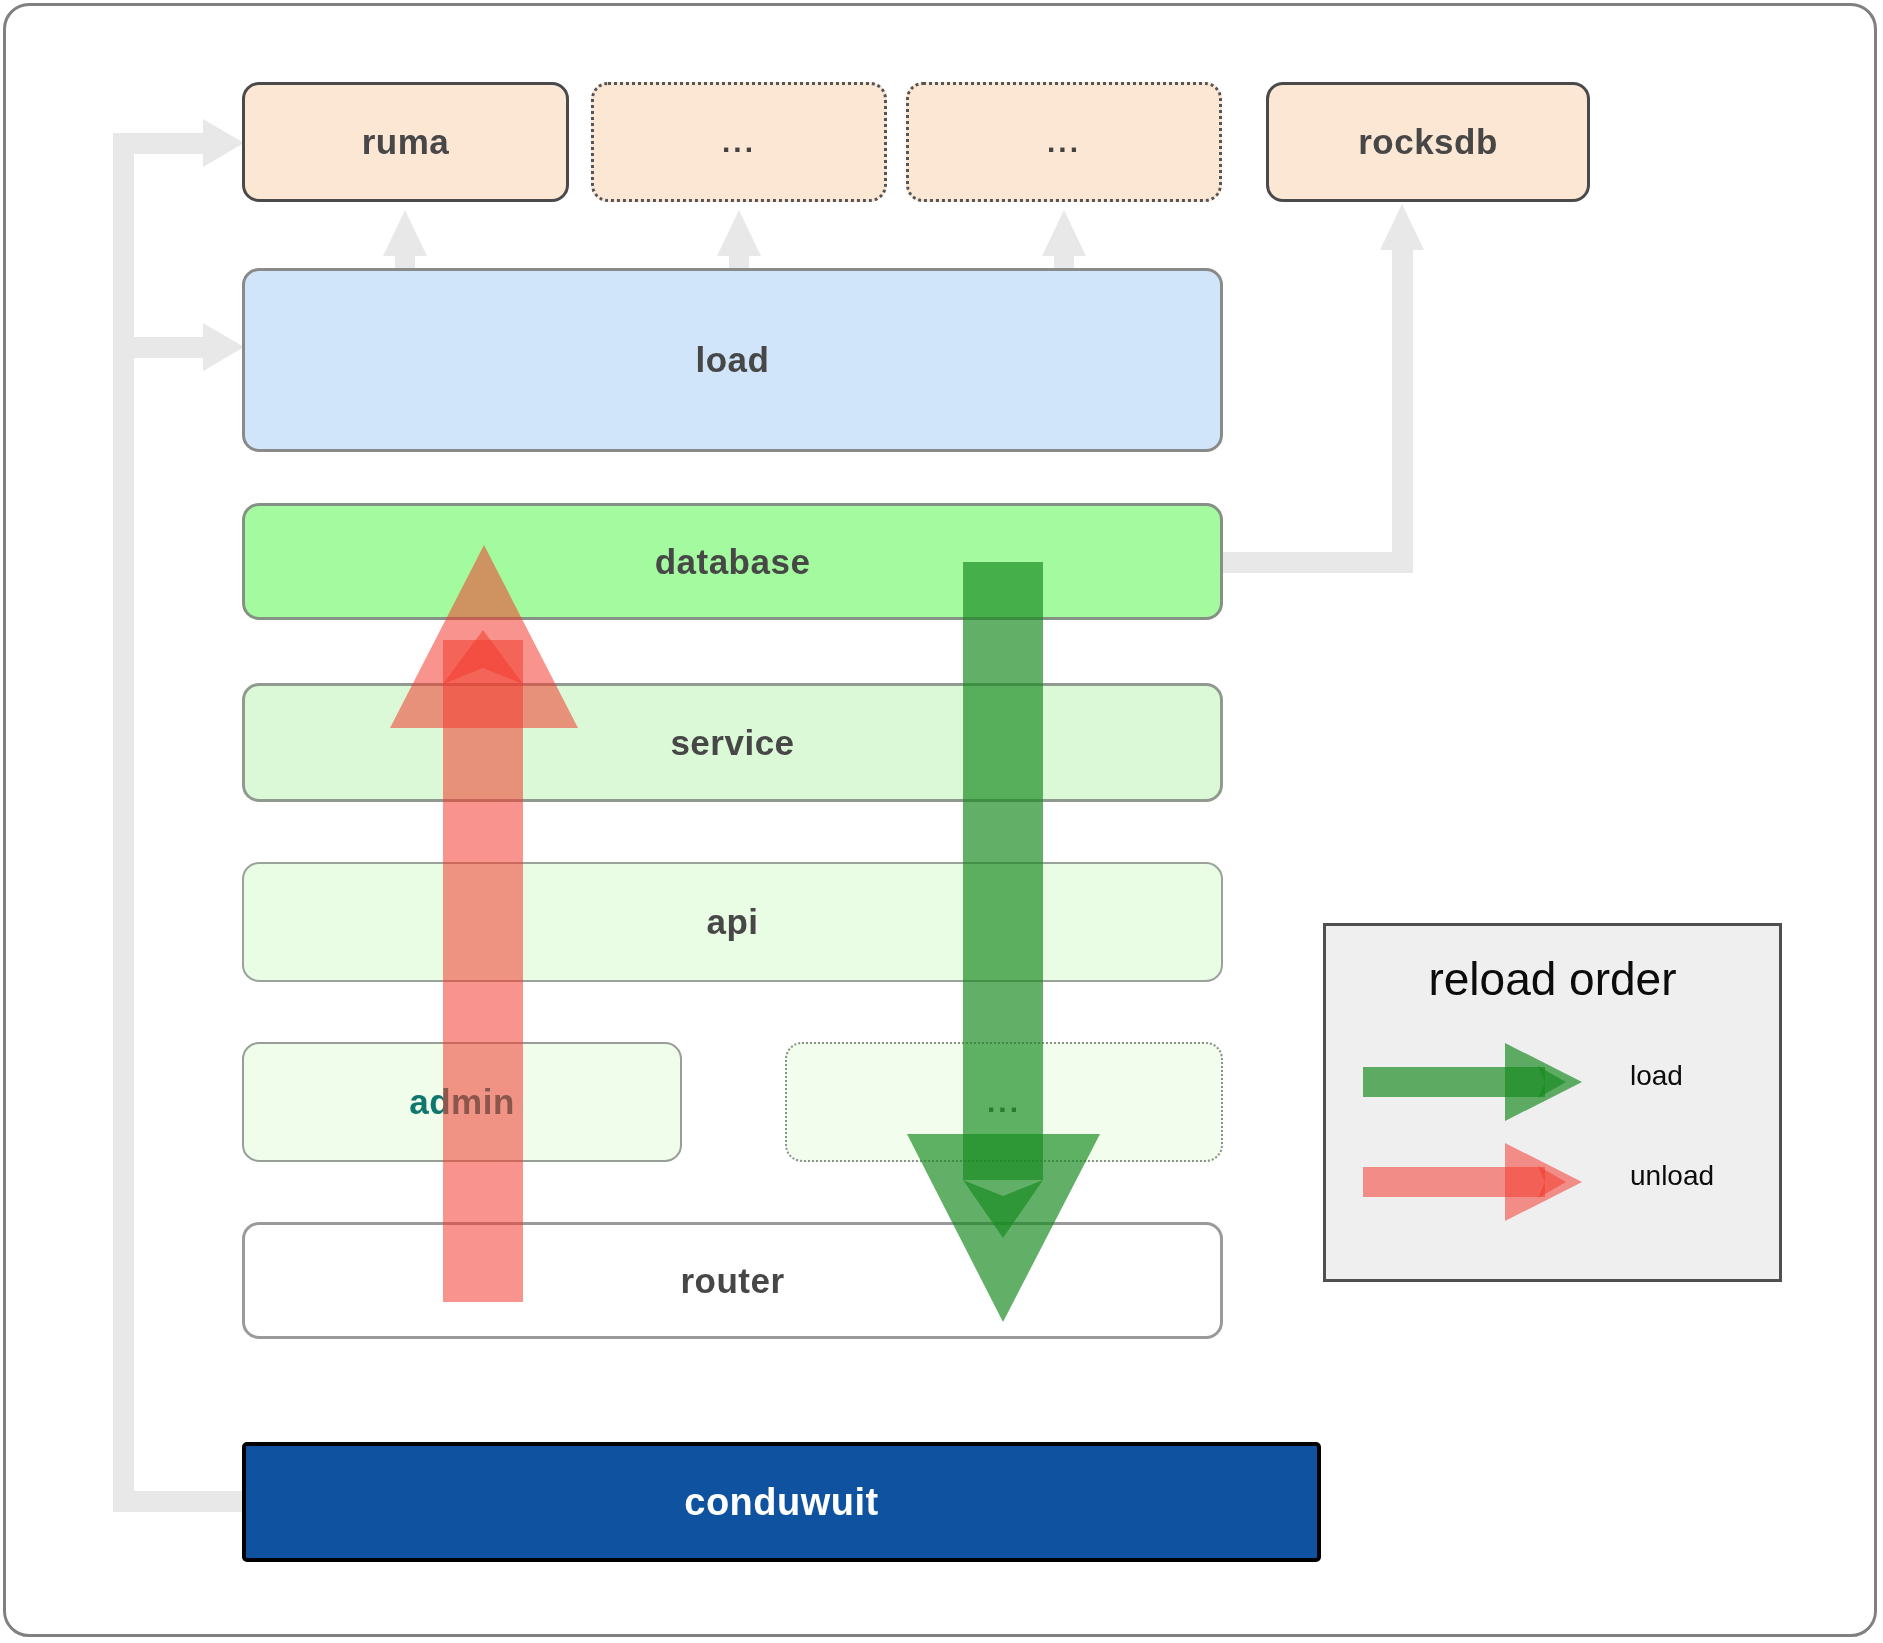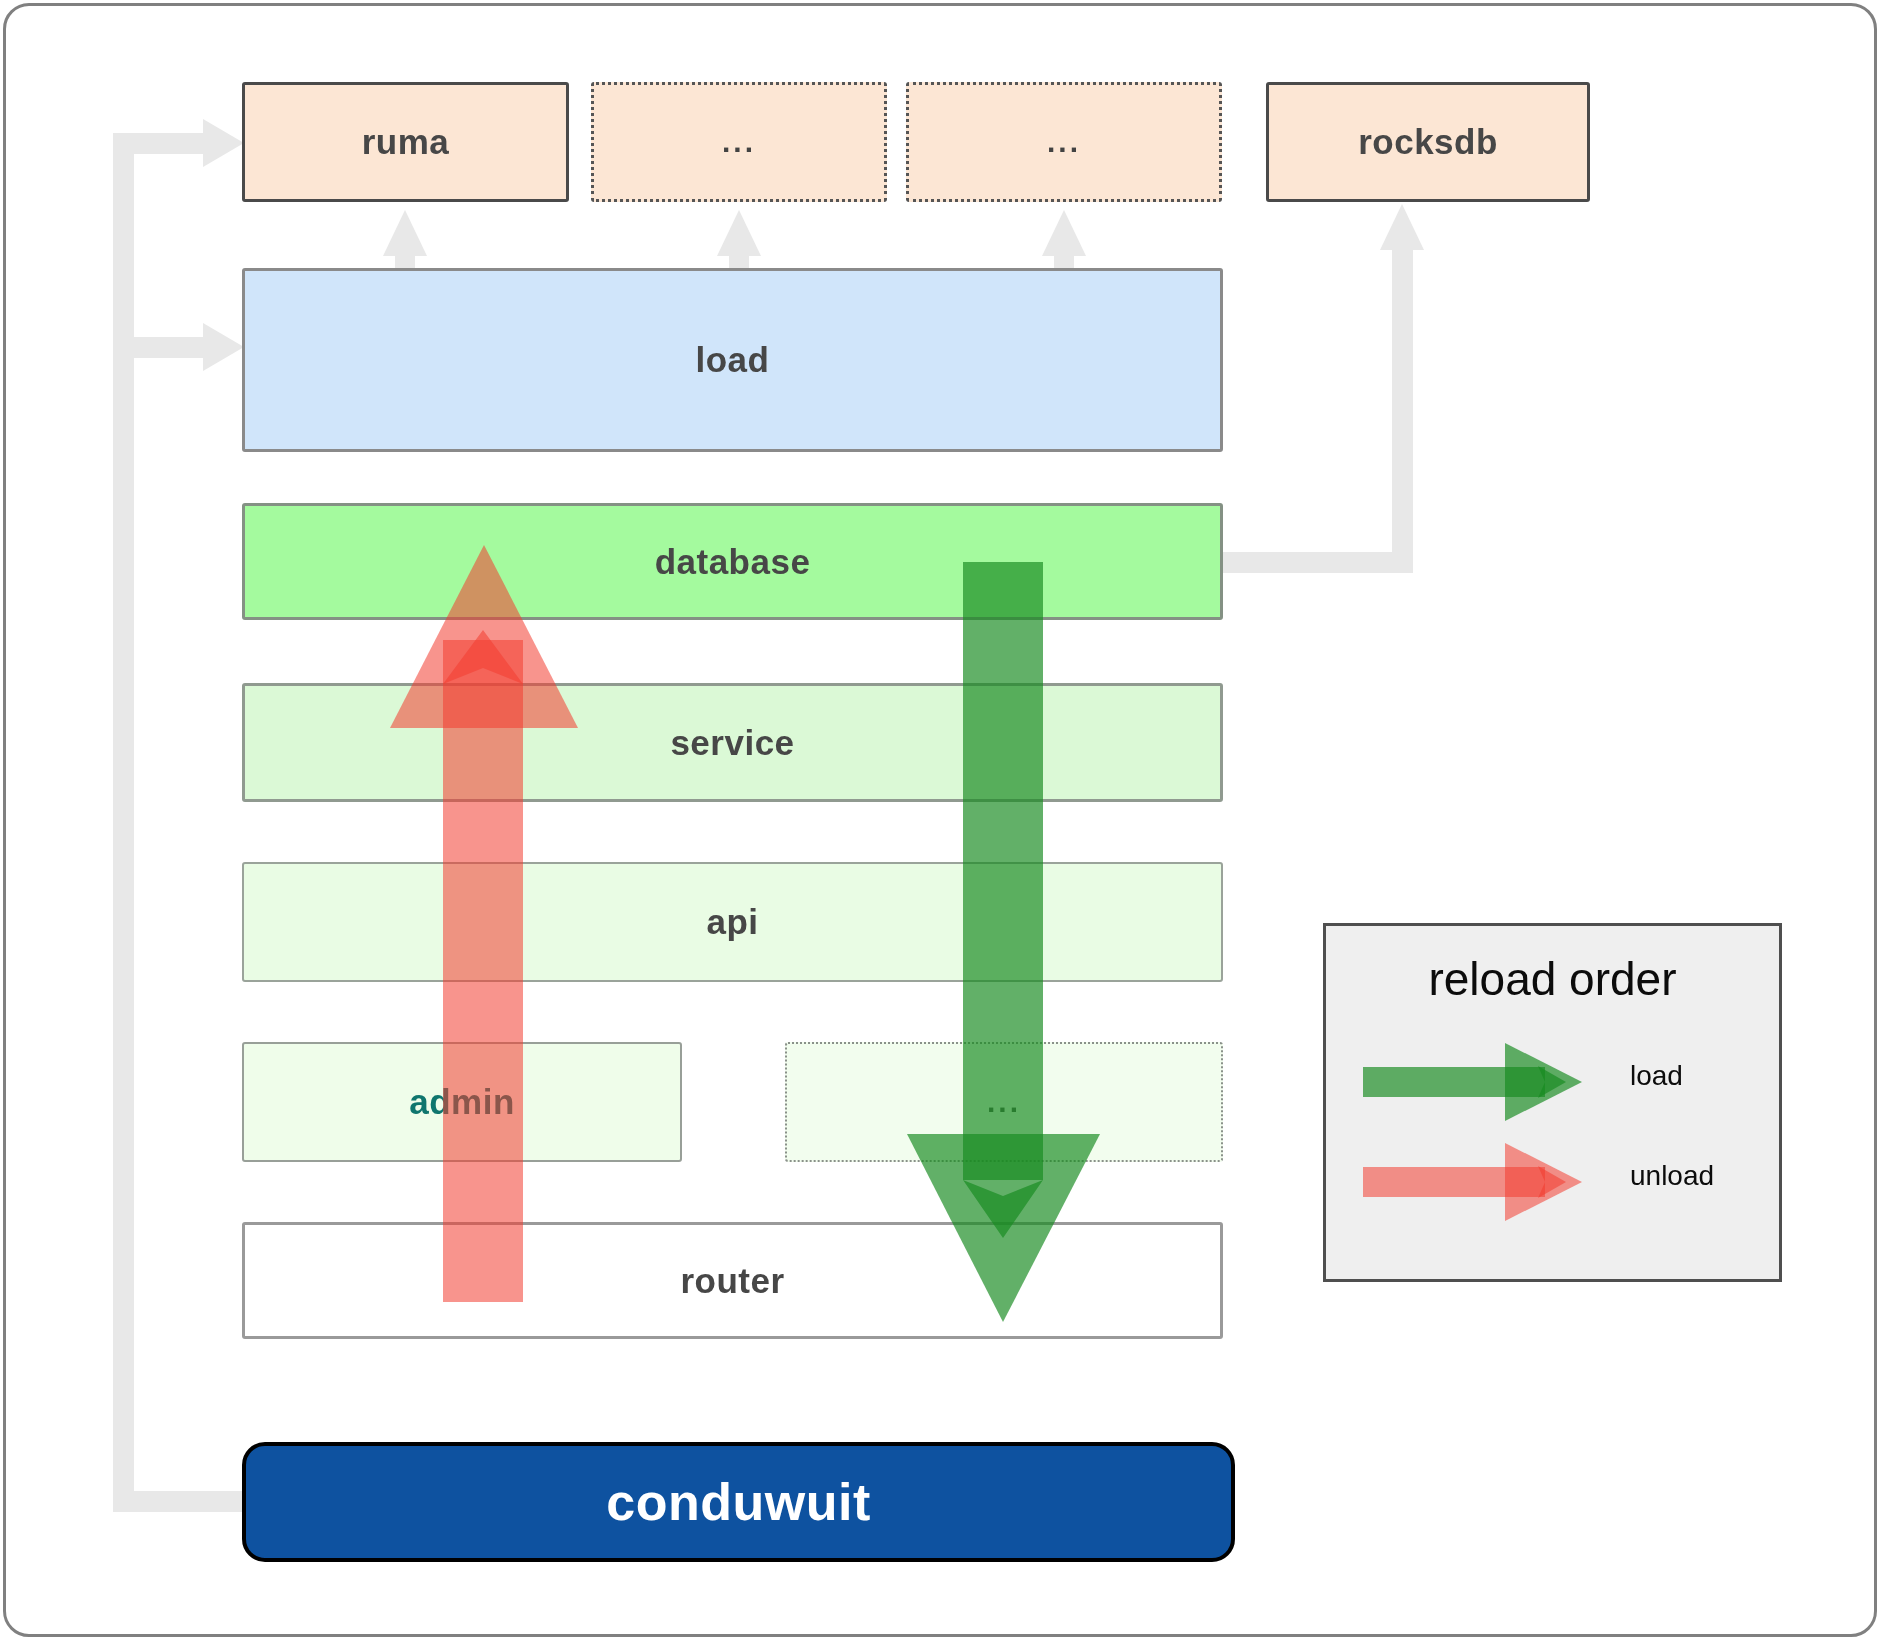--- a/index.html
+++ b/index.html
@@ -4,38 +4,38 @@
 <style>
   html,body{margin:0;padding:0;background:#ffffff;}
   body{font-family:"Liberation Sans","DejaVu Sans",sans-serif;}
   .stage{position:relative;width:1883px;height:1643px;background:#ffffff;overflow:hidden;}
   .frame{position:absolute;left:3px;top:3px;width:1874px;height:1634px;
          border:3px solid #808080;border-radius:26px;box-sizing:border-box;background:#ffffff;}
   svg.layer{position:absolute;left:0;top:0;width:1883px;height:1643px;pointer-events:none;}
   .under{z-index:1;}
   .over{z-index:5;}
   .box{position:absolute;box-sizing:border-box;display:flex;align-items:center;justify-content:center;
-       font-size:35px;font-weight:600;color:#474747;border-radius:3px;z-index:3;letter-spacing:0.5px;}
+       font-size:35px;font-weight:600;color:#474747;border-radius:17px;z-index:3;letter-spacing:0.5px;}
   .peach{background:#fce6d4;border:3px solid #4a4a4a;}
   .peach.dotted{border:3px dotted #555555;}
   .dots{font-size:30px;font-weight:bold;color:#424242;letter-spacing:3px;}
   #box-ruma{left:242px;top:82px;width:327px;height:120px;}
   #box-ellipsis-a{left:591px;top:82px;width:296px;height:120px;}
   #box-ellipsis-b{left:906px;top:82px;width:316px;height:120px;}
   #box-rocksdb{left:1266px;top:82px;width:324px;height:120px;}
   #box-core{left:242px;top:268px;width:981px;height:184px;background:#d0e5fa;border:3px solid #8a8a8a;}
   #box-database{left:242px;top:503px;width:981px;height:117px;background:#a4fa9e;border:3px solid #849184;}
   #box-service{left:242px;top:683px;width:981px;height:119px;background:#dbf9d6;border:3px solid #909a90;}
   #box-api{left:242px;top:862px;width:981px;height:120px;background:#e9fce4;border:2px solid #9aa39a;}
   #box-admin{left:242px;top:1042px;width:440px;height:120px;background:#effdea;border:2px solid #989f98;color:#0f766e;}
   #box-admin-ellipsis{left:785px;top:1042px;width:438px;height:120px;background:#f2fdee;border:2px dotted #8a918a;}
   #box-admin-ellipsis .lbl{color:#4f5f4f;}
   #box-router{left:242px;top:1222px;width:981px;height:117px;background:#ffffff;border:3px solid #9a9a9a;}
-  #box-conduwuit{left:242px;top:1442px;width:993px;height:120px;background:#0e52a0;border:4px solid #000000;
-                 border-radius:23px;color:#ffffff;font-size:52px;font-weight:bold;}
+  #box-conduwuit{left:242px;top:1442px;width:1079px;height:120px;background:#0e52a0;border:4px solid #000000;
+                 border-radius:5px;color:#ffffff;font-size:38px;font-weight:bold;}
   .legend{position:absolute;left:1323px;top:923px;width:459px;height:359px;background:#efefef;
           border:3px solid #4f4f4f;box-sizing:border-box;z-index:3;}
   .legend-title{position:absolute;left:0;top:26px;width:100%;text-align:center;
                 font-size:46px;font-weight:400;color:#0c0c0c;}
   .legend-label{position:absolute;left:304px;font-size:28px;color:#0c0c0c;}
   .legend-label.load{top:134px;}
   .legend-label.unload{top:234px;}
 </style>
 </head>
 <body>

